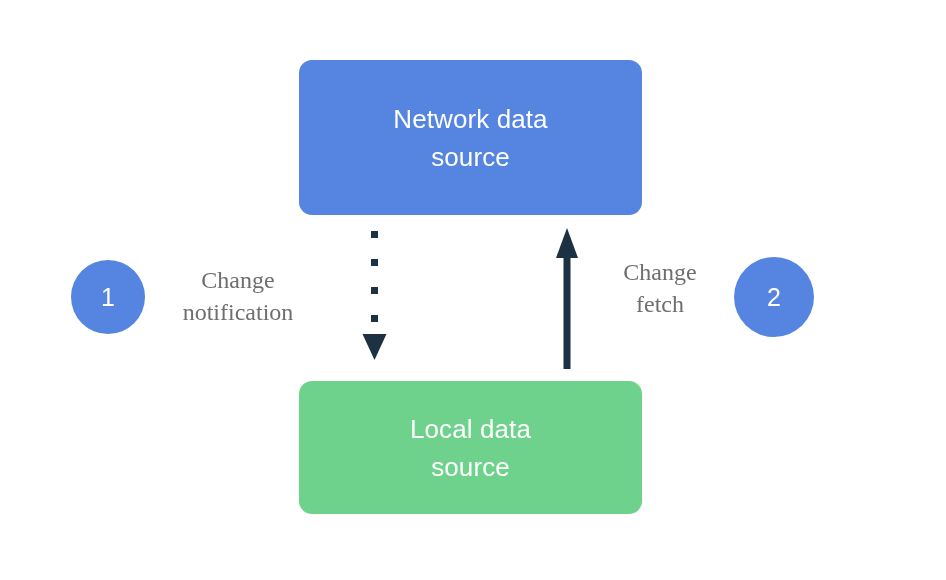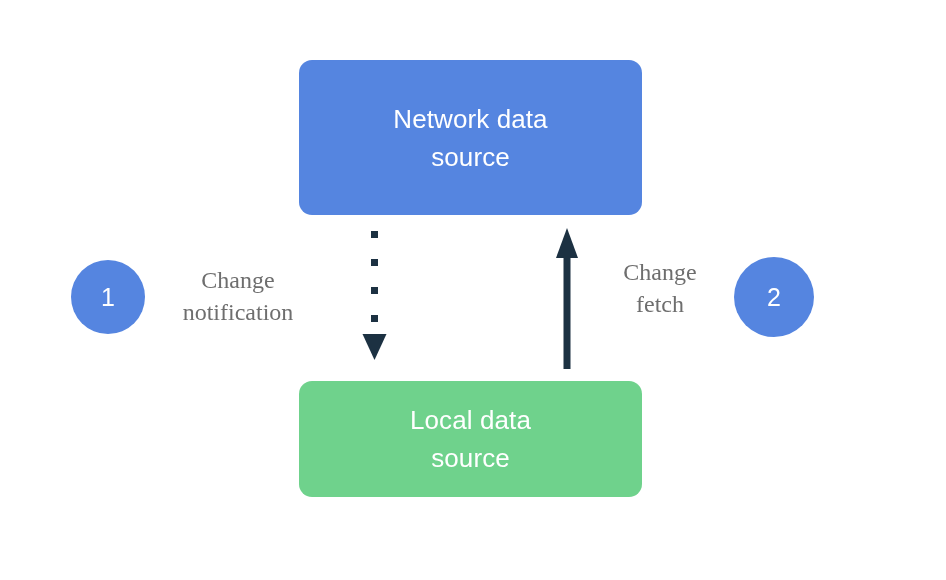--- a/index.html
+++ b/index.html
@@ -44,21 +44,21 @@
     left: 299px;
     top: 60px;
     width: 343px;
     height: 155px;
     background: #5585E0;
   }
   #node-local {
     left: 299px;
     top: 381px;
     width: 343px;
-    height: 116px;
+    height: 133px;
     background: #6FD28C;
   }
 
   
   .connector {
     position: absolute;
   }
 
   #connector-change-notification {
     left: 352px;

